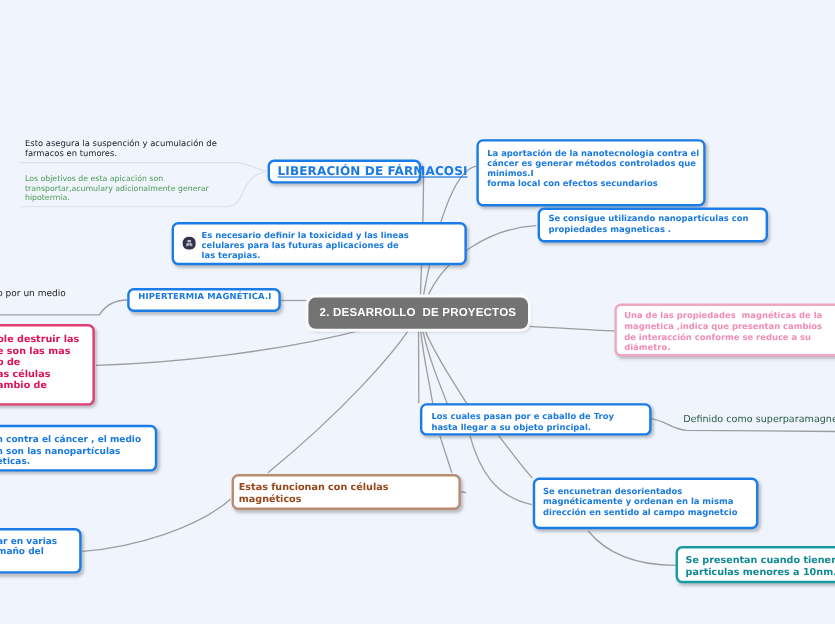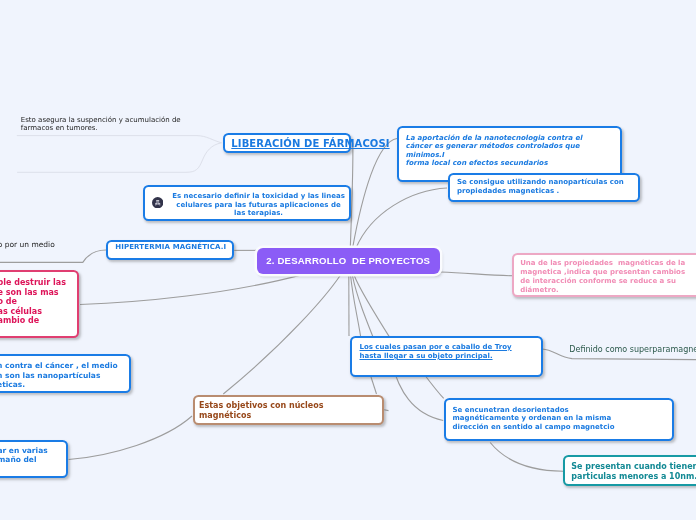--- a/index.html
+++ b/index.html
@@ -11,21 +11,21 @@
   .ln{opacity:0.999;}
   svg#links{position:absolute;left:0;top:0;width:696px;height:520px;}
   svg#links path{fill:none;stroke:#9d9d9d;stroke-width:1.1;}
   svg#links path.callout{stroke:#dde0ea;stroke-width:1;fill:none;}
   .node{position:absolute;box-sizing:border-box;}
   .ln{white-space:pre;display:block;}
   .box{background:#ffffff;border-radius:5.5px;border-style:solid;border-width:2px;
        box-shadow:1.5px 2px 2.5px rgba(90,90,90,.35);}
   .box .ln{font-weight:bold;}
   .plain .ln{font-weight:normal;}
-  .central{background:#8b5cf6;border-radius:6px;color:#fff;
+  .central{background:#737373;border-radius:6px;color:#fff;
            font-family:"Liberation Sans",sans-serif;font-weight:bold;
            box-shadow:0 0 0 2.5px #fafbfe, 1.5px 2.5px 3px rgba(90,90,90,.3);
            display:flex;align-items:center;justify-content:center;}
   .avatar{position:absolute;width:13px;height:13px;border-radius:50%;}
 </style>
 </head>
 <body>
 
 <div id="canvas">
 <svg id="links" viewBox="0 0 696 520">
@@ -51,46 +51,51 @@
 <path d="M 542.2 349 C 554 349.8 559 357.5 572 358.6 L 696 359.6"></path>
 <path d="M 106 250 C 94 250 87.5 255 82.8 262.4 L -20 262.4"></path>
 </svg>
 <div class="node central" style="left:256.5px;top:248px;width:183.5px;height:25.6px;font-size:9.6px;letter-spacing:0.17px;">
       <span class="ln">2. DESARROLLO  DE PROYECTOS</span>
     </div>
 <div class="node plain" style="left:20.8px;top:115.7px;font-size:7px;line-height:8px;color:#1c1c1c;">
       <span class="ln">Esto asegura la suspención y acumulación de</span>
       <span class="ln">farmacos en tumores.</span>
     </div>
+<div class="node plain" style="left:20.8px;top:146px;font-size:6.5px;line-height:7.9px;color:#4c9a52;">
+      <span class="ln">Los objetivos de esta apicación son</span>
+      <span class="ln">transportar,acumulary adicionalmente generar</span>
+      <span class="ln">hipotermia.</span>
+    </div>
 <div class="node plain" style="left:-2.3px;top:241px;font-size:7.5px;line-height:8px;color:#1c1c1c;">
       <span class="ln">o por un medio</span>
     </div>
 <div class="node plain" style="left:569.3px;top:345px;font-size:8px;line-height:9px;color:#2d5a4c;">
       <span class="ln">Definido como superparamagnetismo</span>
     </div>
 <div class="node box" style="left:222.5px;top:132.9px;font-size:10px;line-height:9px;width:128.2px;height:20px;color:#1a7ae0;padding-left:6.8px;padding-top:4.5px;letter-spacing:0.12px;border-color:#1a7ce6;text-decoration:underline;">
       <span class="ln">LIBERACIÓN DE FÁRMACOSI</span>
     </div>
-<div class="node box" style="left:143px;top:184.5px;font-size:7px;line-height:8.6px;width:208px;height:36px;color:#1a7ae0;padding-left:23px;padding-top:5.8px;border-color:#1a7ce6;text-align:center;">
+<div class="node box" style="left:143px;top:184.5px;font-size:7px;line-height:8.6px;width:246px;height:36px;color:#1a7ae0;padding-left:23px;padding-top:5.8px;border-color:#1a7ce6;">
       <span class="avatar" style="left:6.6px;top:10.6px;width:11.4px;height:11.4px;"><svg viewBox="0 0 34 34" width="11.4" height="11.4">
           <circle cx="17" cy="17" r="17" fill="#32334a"></circle>
           <rect x="12.4" y="9.5" width="9.2" height="3.6" rx="0.8" fill="#f2f2f5"></rect>
           <rect x="12.9" y="13.1" width="8.2" height="5.6" fill="#9d9daf"></rect>
           <rect x="14.6" y="14.2" width="1.8" height="2.6" fill="#3a3b52"></rect>
           <rect x="17.6" y="14.2" width="1.8" height="2.6" fill="#3a3b52"></rect>
           <rect x="9.6" y="17.6" width="14.8" height="4.2" fill="#c3c3cf"></rect>
           <rect x="9.2" y="21.8" width="15.6" height="3.4" fill="#a9a9ba"></rect>
           <path d="M10.6 24 L17 29.6 L23.4 24 Z" fill="#32334a"></path>
           <rect x="15.8" y="17.6" width="2.4" height="7.4" fill="#32334a" opacity=".5"></rect>
         </svg></span>
       <span class="ln">Es necesario definir la toxicidad y las lineas</span>
       <span class="ln">celulares para las futuras aplicaciones de</span>
       <span class="ln">las terapias.</span>
     </div>
-<div class="node box" style="left:397px;top:126px;font-size:7px;line-height:8.5px;width:225px;height:55.5px;color:#1a7ae0;padding-left:7px;padding-top:5.5px;border-color:#1a7ce6;font-style:italic;">
+<div class="node box" style="left:397px;top:116px;font-size:7px;line-height:8.5px;width:191px;height:55.5px;color:#1a7ae0;padding-left:7px;padding-top:5.5px;border-color:#1a7ce6;">
       <span class="ln">La aportación de la nanotecnologia contra el</span>
       <span class="ln">cáncer es generar métodos controlados que</span>
       <span class="ln">minimos.I</span>
       <span class="ln">forma local con efectos secundarios</span>
     </div>
 <div class="node box" style="left:448px;top:173px;font-size:7px;line-height:8.5px;width:192px;height:28.5px;color:#1a7ae0;padding-left:7px;padding-top:3px;border-color:#1a7ce6;">
       <span class="ln">Se consigue utilizando nanopartículas con</span>
       <span class="ln">propiedades magneticas .</span>
     </div>
 <div class="node box" style="left:106.2px;top:240.3px;font-size:7px;line-height:9px;width:128px;height:20.2px;color:#1a7ae0;padding-left:7px;padding-top:1px;letter-spacing:0.14px;border-color:#1a7ce6;">
@@ -112,28 +117,28 @@
 <div class="node box" style="left:-14.5px;top:354.2px;font-size:7.5px;line-height:9.2px;width:145px;height:38.5px;color:#1a7ae0;padding-left:9.6px;padding-top:5.3px;border-color:#1a7ce6;">
       <span class="ln">n contra el cáncer , el medio</span>
       <span class="ln">n son las nanopartículas</span>
       <span class="ln">eticas.</span>
     </div>
 <div class="node box" style="left:-14.1px;top:439.6px;font-size:7.5px;line-height:8.8px;width:81.7px;height:38.8px;color:#1a7ae0;padding-left:9.6px;padding-top:5.6px;border-color:#1a7ce6;">
       <span class="ln">ar en varias</span>
       <span class="ln">maño del</span>
     </div>
 <div class="node box" style="left:192.5px;top:394.5px;font-size:8px;line-height:9.5px;width:191.5px;height:30.6px;color:#97481a;padding-left:4.5px;padding-top:4.6px;border-color:#b98c70;">
-      <span class="ln">Estas objetivos con núcleos</span>
+      <span class="ln">Estas funcionan con células</span>
       <span class="ln">magnéticos</span>
     </div>
-<div class="node box" style="left:349.5px;top:336px;font-size:7px;line-height:9px;width:193px;height:41px;color:#1a7ae0;padding-left:8px;padding-top:5px;border-color:#1a7ce6;text-decoration:underline;">
+<div class="node box" style="left:349.5px;top:336px;font-size:7px;line-height:9px;width:193px;height:27px;color:#1a7ae0;padding-left:8px;padding-top:5px;border-color:#1a7ce6;">
       <span class="ln">Los cuales pasan por e caballo de Troy</span>
       <span class="ln">hasta llegar a su objeto principal.</span>
     </div>
-<div class="node box" style="left:443.5px;top:398px;font-size:7px;line-height:8.5px;width:230px;height:42.5px;color:#1a7ae0;padding-left:7px;padding-top:5.5px;border-color:#1a7ce6;">
+<div class="node box" style="left:443.5px;top:398px;font-size:7px;line-height:8.5px;width:188px;height:42.5px;color:#1a7ae0;padding-left:7px;padding-top:5.5px;border-color:#1a7ce6;">
       <span class="ln">Se encunetran desorientados</span>
       <span class="ln">magnéticamente y ordenan en la misma</span>
       <span class="ln">dirección en sentido al campo magnetcio</span>
     </div>
 <div class="node box" style="left:563px;top:454.5px;font-size:8px;line-height:10.2px;width:150px;height:31.5px;color:#128994;padding-left:6.3px;padding-top:5.2px;border-color:#179aa4;">
       <span class="ln">Se presentan cuando tienen</span>
       <span class="ln">particulas menores a 10nm.</span>
     </div>
 </div>
 

